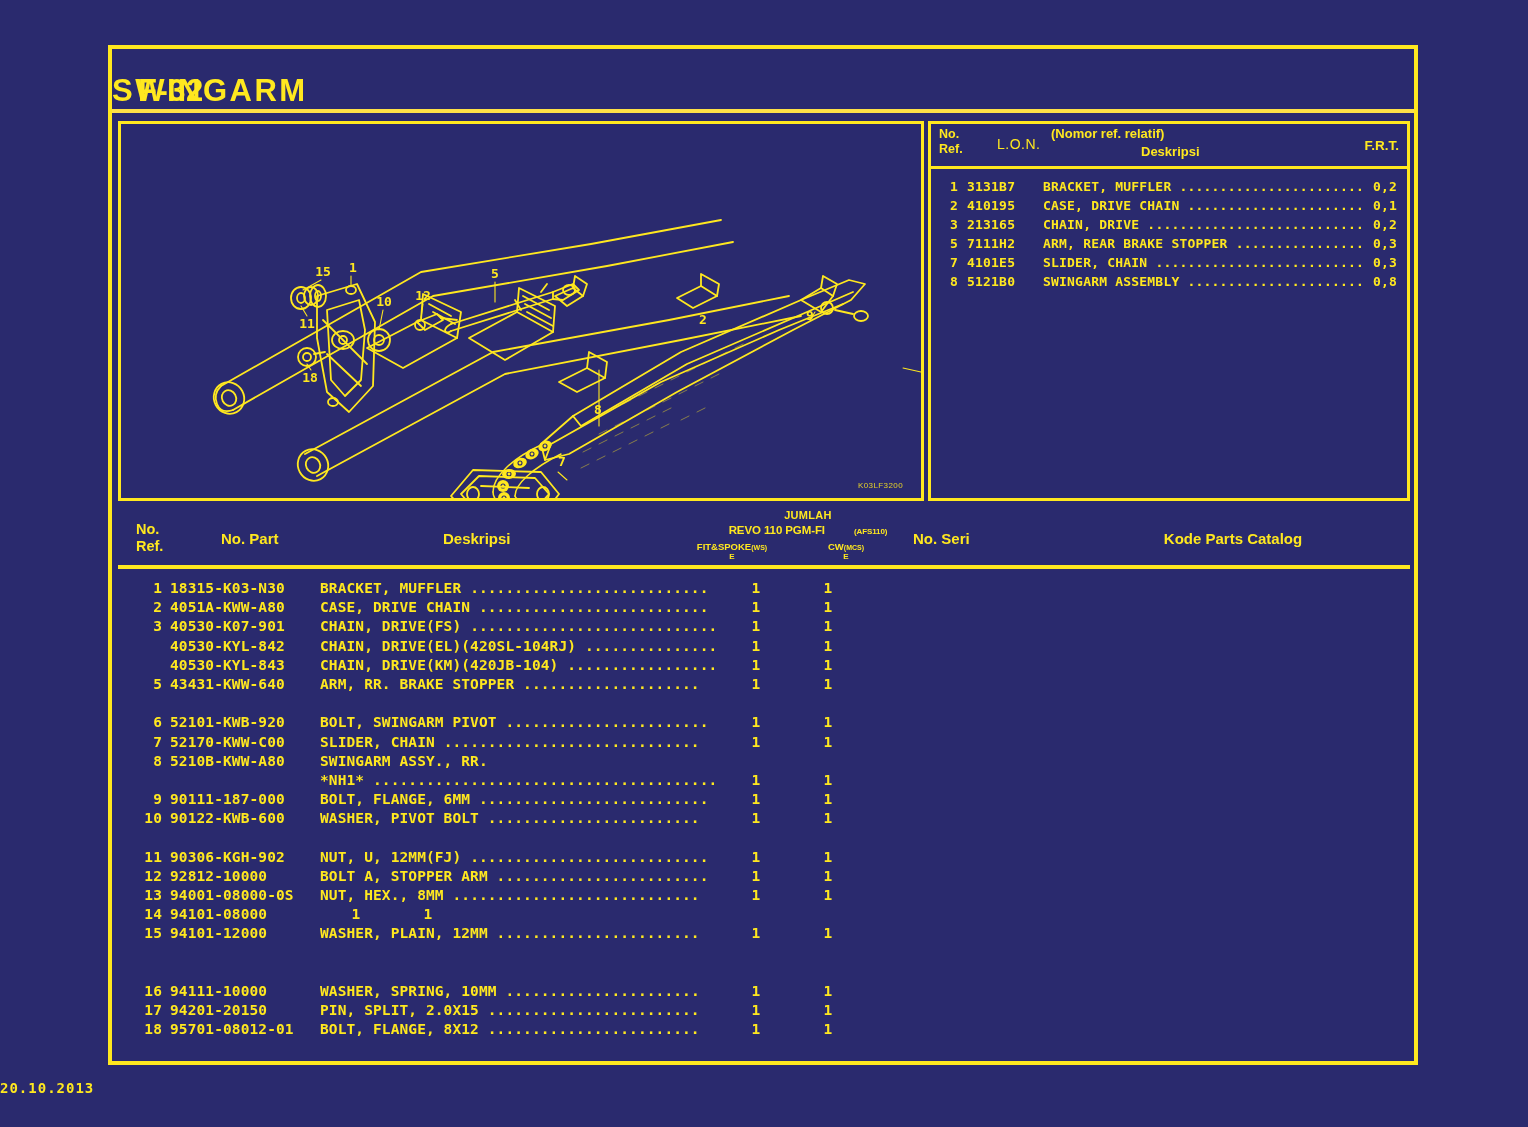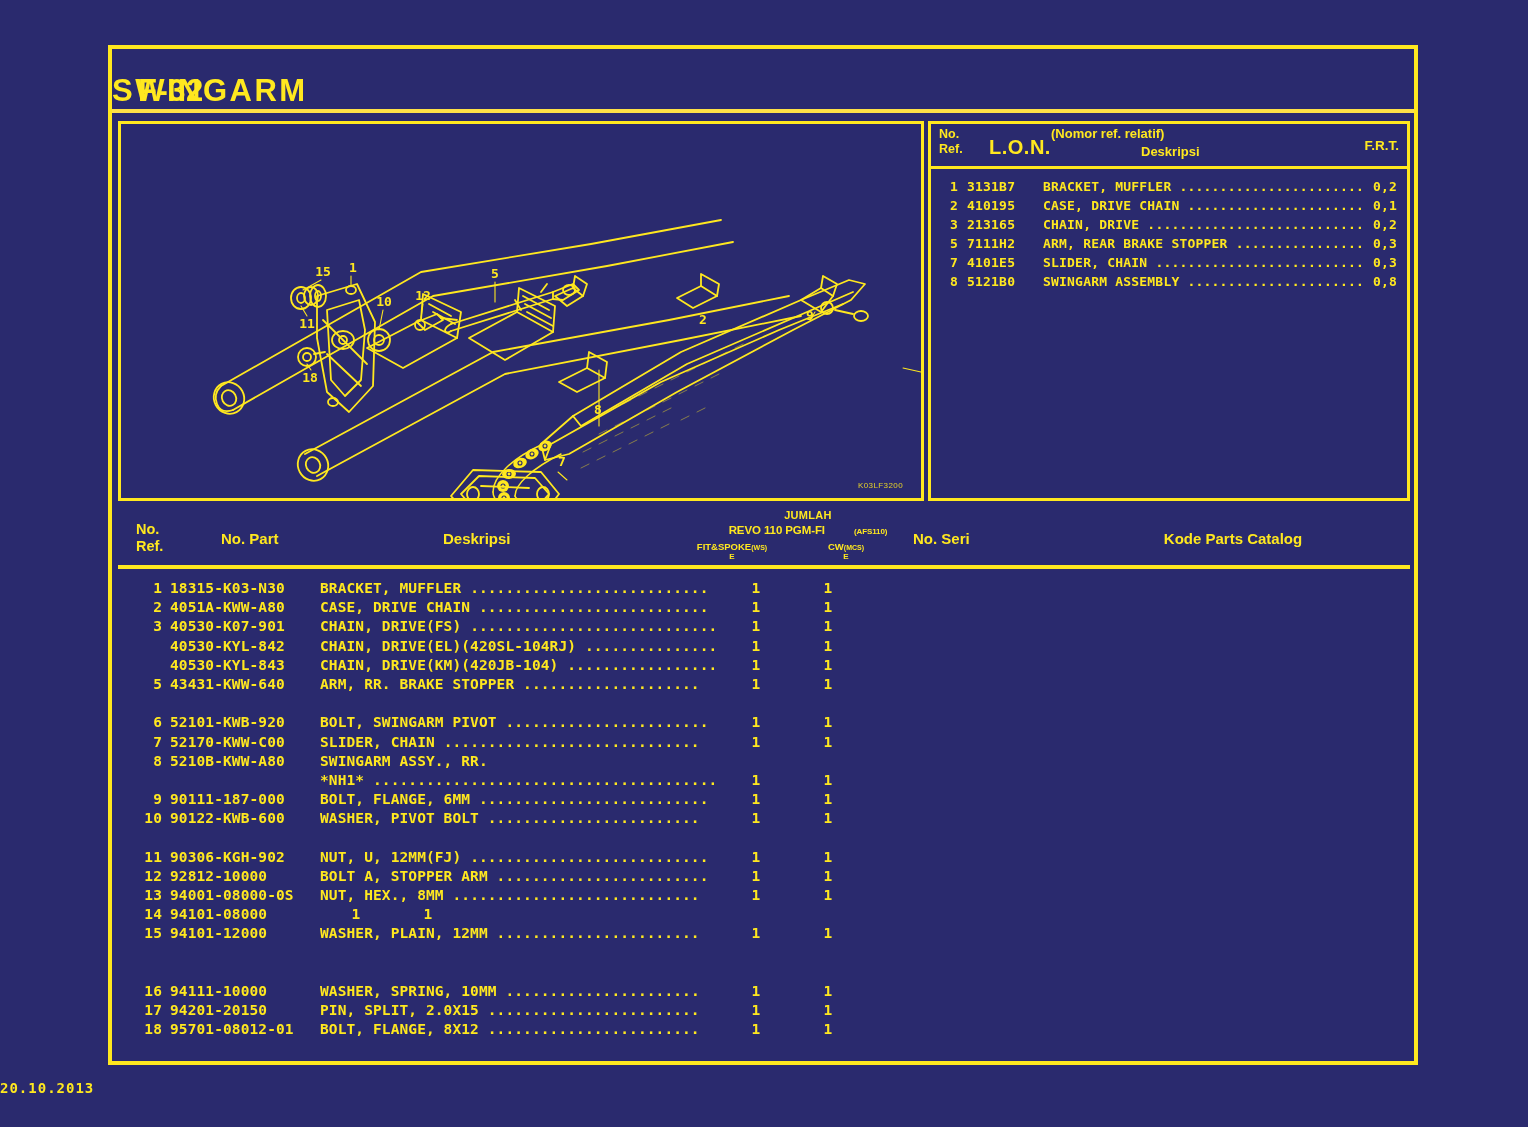--- a/index.html
+++ b/index.html
@@ -95,22 +95,22 @@
   .ref-head {
     position: relative;
     height: 42px;
     border-bottom: 3px solid #ffe81f;
   }
   .ref-head .h-noref {
     position: absolute; left: 8px; top: 3px;
     font-size: 12.5px; font-weight: bold; line-height: 15px;
   }
   .ref-head .h-lon {
-    position: absolute; left: 58px; top: 12px;
-    font-size: 20px; font-weight: bold; letter-spacing: 0.5px;
+    position: absolute; left: 66px; top: 12px;
+    font-size: 14px; font-weight: normal; letter-spacing: 0.5px;
   }
   .ref-head .h-nomor {
     position: absolute; left: 120px; top: 2px;
     font-size: 13px; font-weight: bold;
   }
   .ref-head .h-desk {
     position: absolute; left: 210px; top: 20px;
     font-size: 13px; font-weight: bold;
   }
   .ref-head .h-frt {

